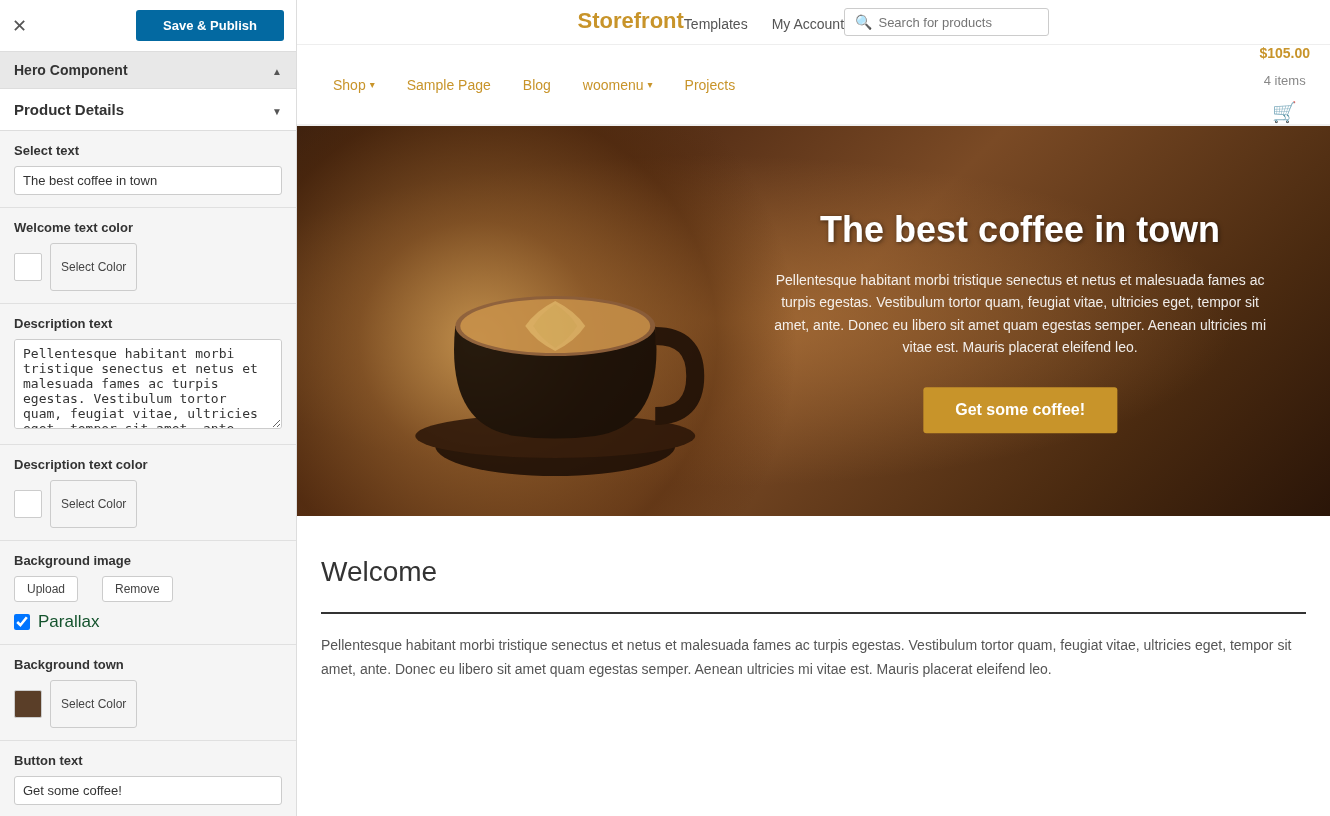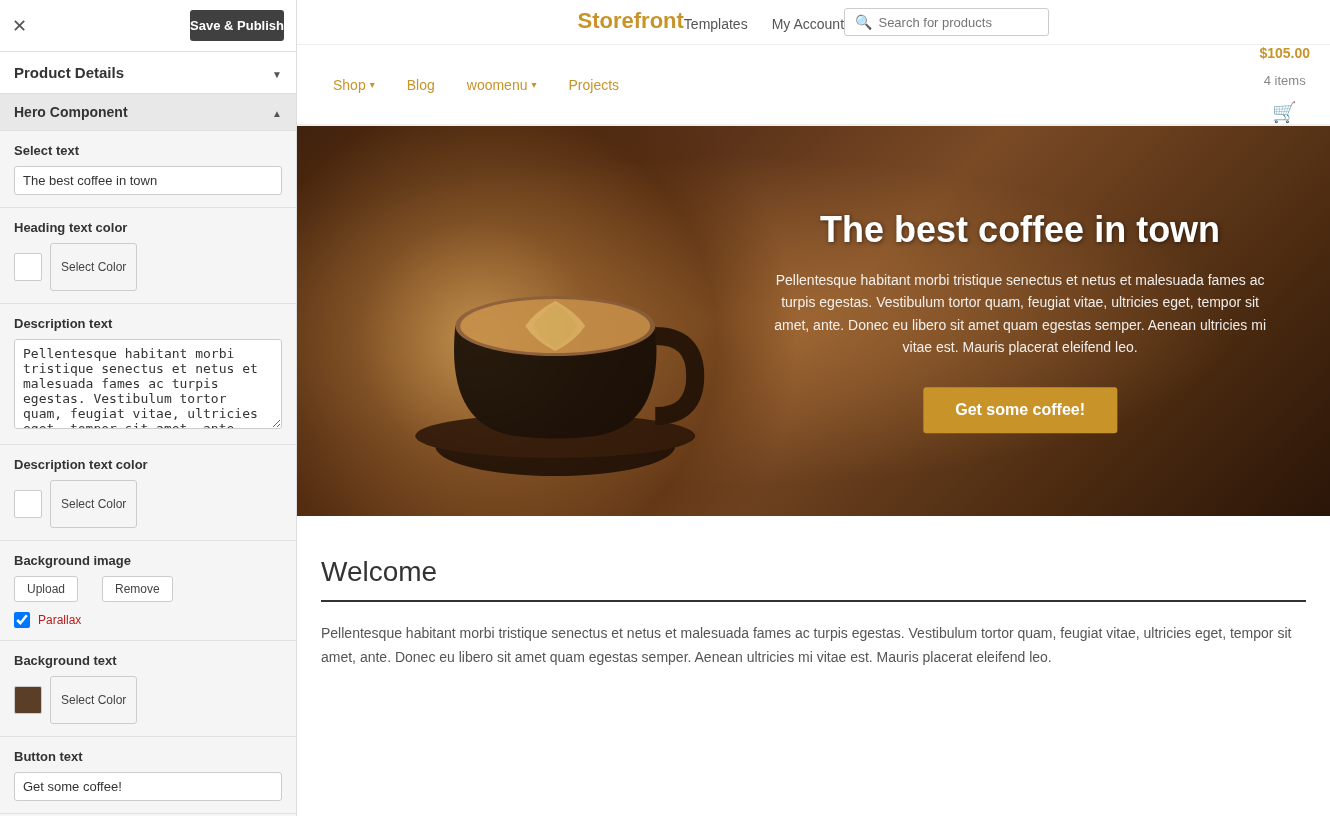--- a/index.html
+++ b/index.html
@@ -28,24 +28,24 @@
     #close-btn {
       background: none;
       border: none;
       font-size: 18px;
       cursor: pointer;
       color: #555;
       line-height: 1;
     }
 
     #save-publish-btn {
-      background: #404040;
+      background: #0369a1;
       color: #fff;
       border: none;
-      padding: 8px 0;
+      padding: 8px 27px;
       border-radius: 3px;
       font-size: 13px;
       cursor: pointer;
       font-weight: 600;
     }
 
     #product-details-header {
       background: #fff;
       border-bottom: 1px solid #ddd;
       padding: 12px 14px;
@@ -170,22 +170,22 @@
       align-items: center;
       gap: 8px;
     }
 
     .checkbox-row input[type="checkbox"] {
       width: 16px;
       height: 16px;
     }
 
     .checkbox-row label {
-      font-size: 12px;
-      color: #b91c1c;
+      font-size: 17px;
+      color: #14532d;
     }
 
     .chevron-down::after { content: '▼'; font-size: 10px; color: #555; }
     .chevron-up::after { content: '▲'; font-size: 10px; color: #555; }
 
     
     #right-panel {
       flex: 1;
       overflow-y: auto;
       background: #fff;
@@ -366,21 +366,21 @@
 
     
     #welcome-section {
       padding: 40px 24px 24px;
     }
 
     #welcome-title {
       font-size: 28px;
       font-weight: 400;
       color: #333;
-      margin-bottom: 12px;
+      margin-bottom: 24px;
     }
 
     #welcome-divider {
       border: none;
       border-top: 2px solid #333;
       margin-bottom: 20px;
     }
 
     #welcome-text {
       font-size: 14px;
@@ -397,37 +397,37 @@
 </head>
 <body>
 
 <div id="left-panel">
 
   <div id="top-bar">
     <button id="close-btn">✕</button>
     <button id="save-publish-btn">Save &amp; Publish</button>
   </div>
 
+  <div id="hero-component-header">
+    <span>Hero Component</span>
+    <span class="chevron-up"></span>
+  </div>
+
   <div id="product-details-header">
     <span>Product Details</span>
     <span class="chevron-down"></span>
   </div>
 
-  <div id="hero-component-header">
-    <span>Hero Component</span>
-    <span class="chevron-up"></span>
-  </div>
-
   <div class="panel-section">
     <span class="panel-label">Select text</span>
     <input class="panel-input" type="text" value="The best coffee in town" style="">
   </div>
 
   <div class="panel-section">
-    <span class="panel-label">Heading text color</span>
+    <span class="panel-label">Welcome text color</span>
     <div class="color-row">
       <div class="color-swatch"></div>
       <button class="select-color-btn">Select Color</button>
     </div>
   </div>
 
   <div class="panel-section">
     <span class="panel-label">Description text</span>
     <textarea class="panel-textarea" style="">Pellentesque habitant morbi tristique senectus et netus et malesuada fames ac turpis egestas. Vestibulum tortor quam, feugiat vitae, ultricies eget, tempor sit amet, ante. Donec</textarea>
   </div>
@@ -446,21 +446,21 @@
       <button class="upload-btn">Upload</button>
       <button class="remove-btn">Remove</button>
     </div>
     <div class="checkbox-row" style="margin-top:10px;">
       <input type="checkbox" id="parallax-check" checked="" style="">
       <label for="parallax-check">Parallax</label>
     </div>
   </div>
 
   <div class="panel-section">
-    <span class="panel-label">Background text</span>
+    <span class="panel-label">Background town</span>
     <div class="color-row">
       <div class="color-swatch dark-brown"></div>
       <button class="select-color-btn">Select Color</button>
     </div>
   </div>
 
   <div class="panel-section">
     <span class="panel-label">Button text</span>
     <input class="panel-input" type="text" value="Get some coffee!" style="">
   </div>
@@ -484,20 +484,21 @@
     </div>
     <div id="store-search">
       <span style="color:#999;font-size:14px;">🔍</span>
       <input type="text" placeholder="Search for products" style="">
     </div>
   </div>
 
   <div id="store-nav2">
     <div id="nav2-links">
       <a href="#" class="nav2-item">Shop <span class="arrow">▾</span></a>
+      <a href="#" class="nav2-item">Sample Page</a>
       <a href="#" class="nav2-item">Blog</a>
       <a href="#" class="nav2-item">woomenu <span class="arrow">▾</span></a>
       <a href="#" class="nav2-item">Projects</a>
     </div>
     <div id="cart-area">
       <span id="cart-total">$105.00</span>
       <span id="cart-items">4 items</span>
       <span id="cart-icon">🛒</span>
     </div>
   </div>

